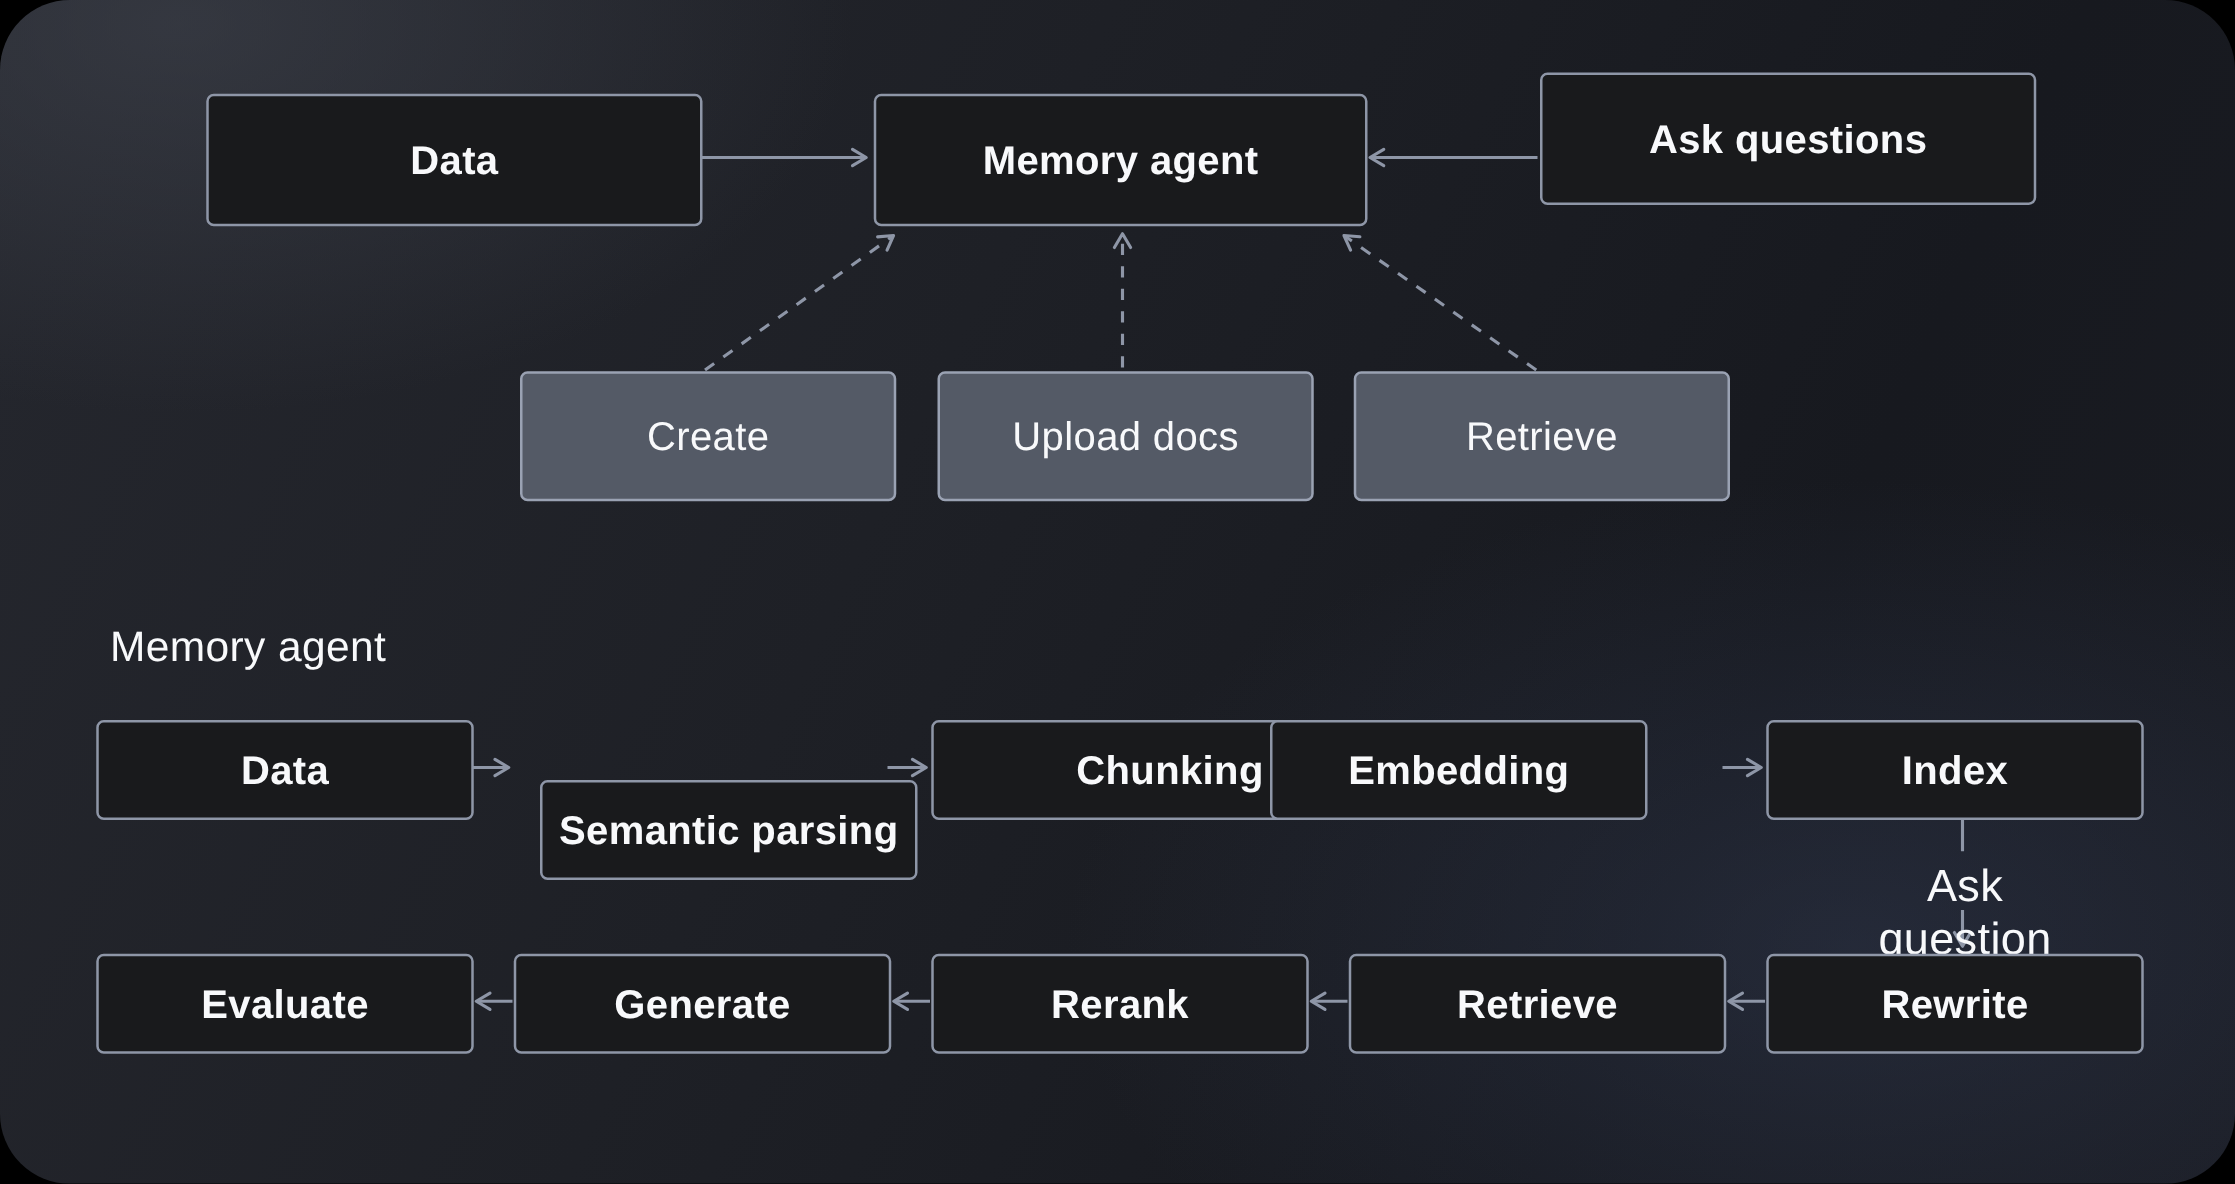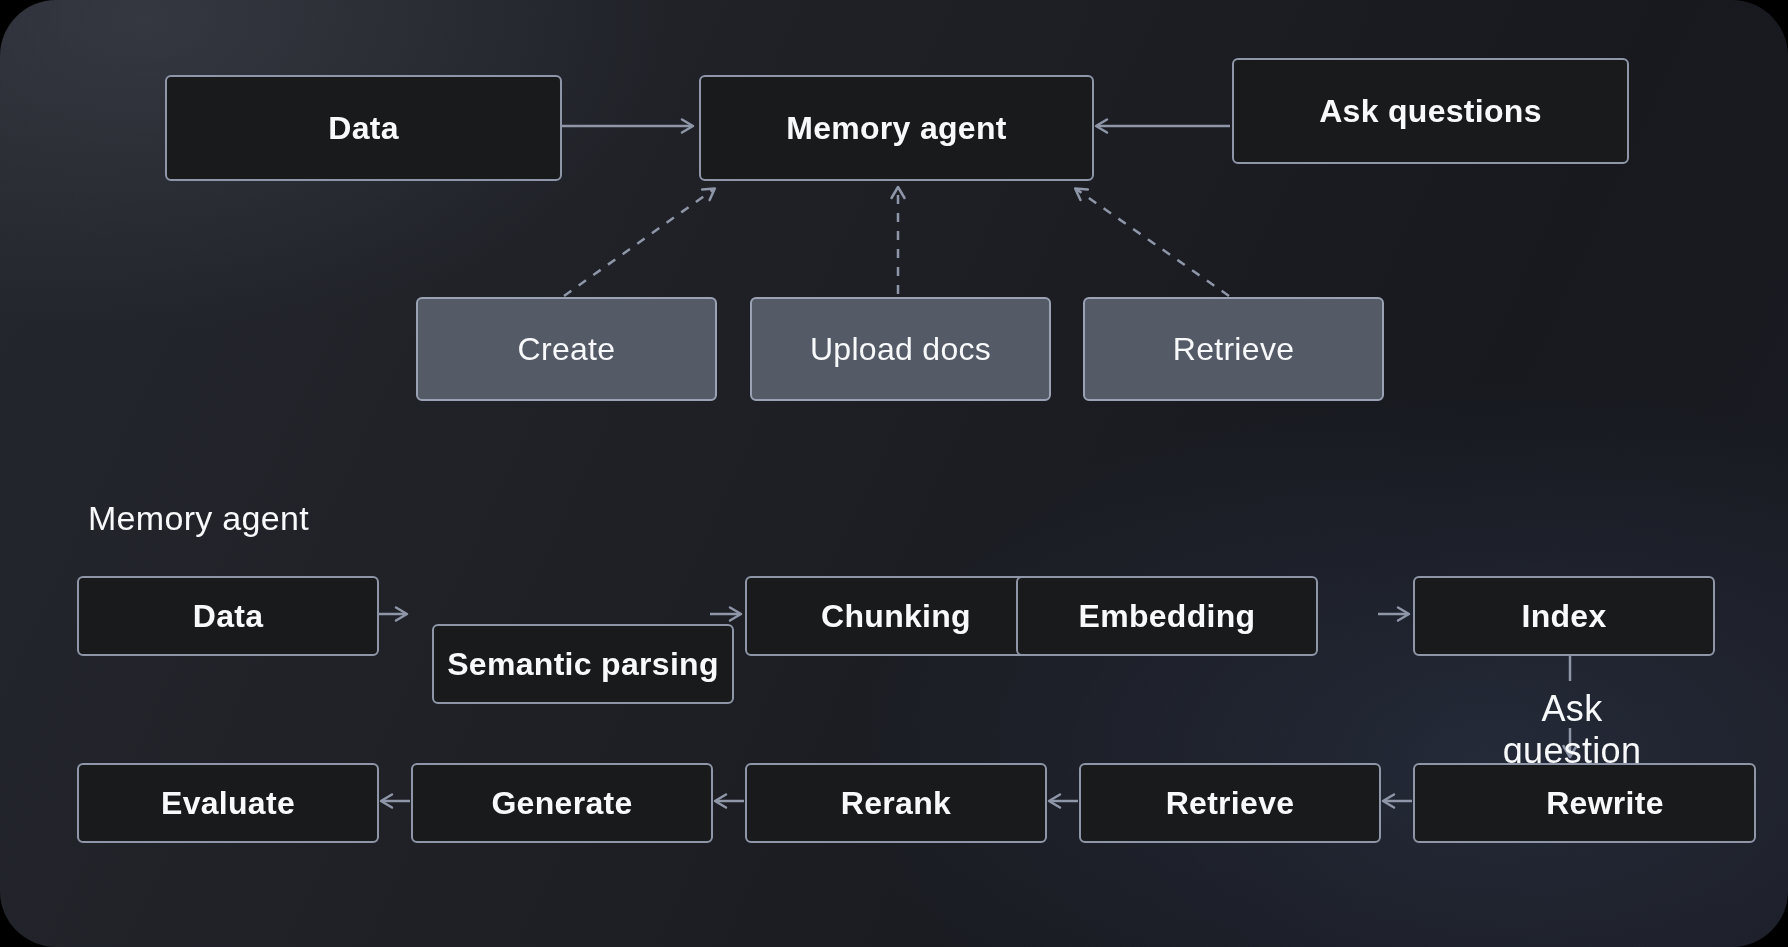--- a/index.html
+++ b/index.html
@@ -59,25 +59,25 @@
   <div class="node dark" style="left:1232px;top:58px;width:393px;height:102px;">Ask questions</div>
 
   <div class="node gray" style="left:416px;top:297px;width:297px;height:100px;">Create</div>
   <div class="node gray" style="left:750px;top:297px;width:297px;height:100px;">Upload docs</div>
   <div class="node gray" style="left:1083px;top:297px;width:297px;height:100px;">Retrieve</div>
 
   <div class="section-title">Memory agent</div>
 
   <div class="node dark" style="left:77px;top:576px;width:298px;height:76px;">Data</div>
   <div class="node dark" style="left:432px;top:576px;width:298px;height:76px;margin-top:48px;">Semantic parsing</div>
-  <div class="node dark" style="left:745px;top:576px;width:298px;height:76px;">Chunking</div>
+  <div class="node dark" style="left:745px;top:576px;width:298px;height:76px;padding-left:40px;">Chunking</div>
   <div class="node dark" style="left:1016px;top:576px;width:298px;height:76px;">Embedding</div>
   <div class="node dark" style="left:1413px;top:576px;width:298px;height:76px;">Index</div>
 
   <div class="flow-label">Ask question</div>
 
   <div class="node dark" style="left:77px;top:763px;width:298px;height:76px;">Evaluate</div>
   <div class="node dark" style="left:411px;top:763px;width:298px;height:76px;">Generate</div>
   <div class="node dark" style="left:745px;top:763px;width:298px;height:76px;">Rerank</div>
   <div class="node dark" style="left:1079px;top:763px;width:298px;height:76px;">Retrieve</div>
-  <div class="node dark" style="left:1413px;top:763px;width:298px;height:76px;padding-left:41px;">Rewrite</div>
+  <div class="node dark" style="left:1413px;top:763px;width:298px;height:76px;">Rewrite</div>
 
 </div>
 
 </body></html>

